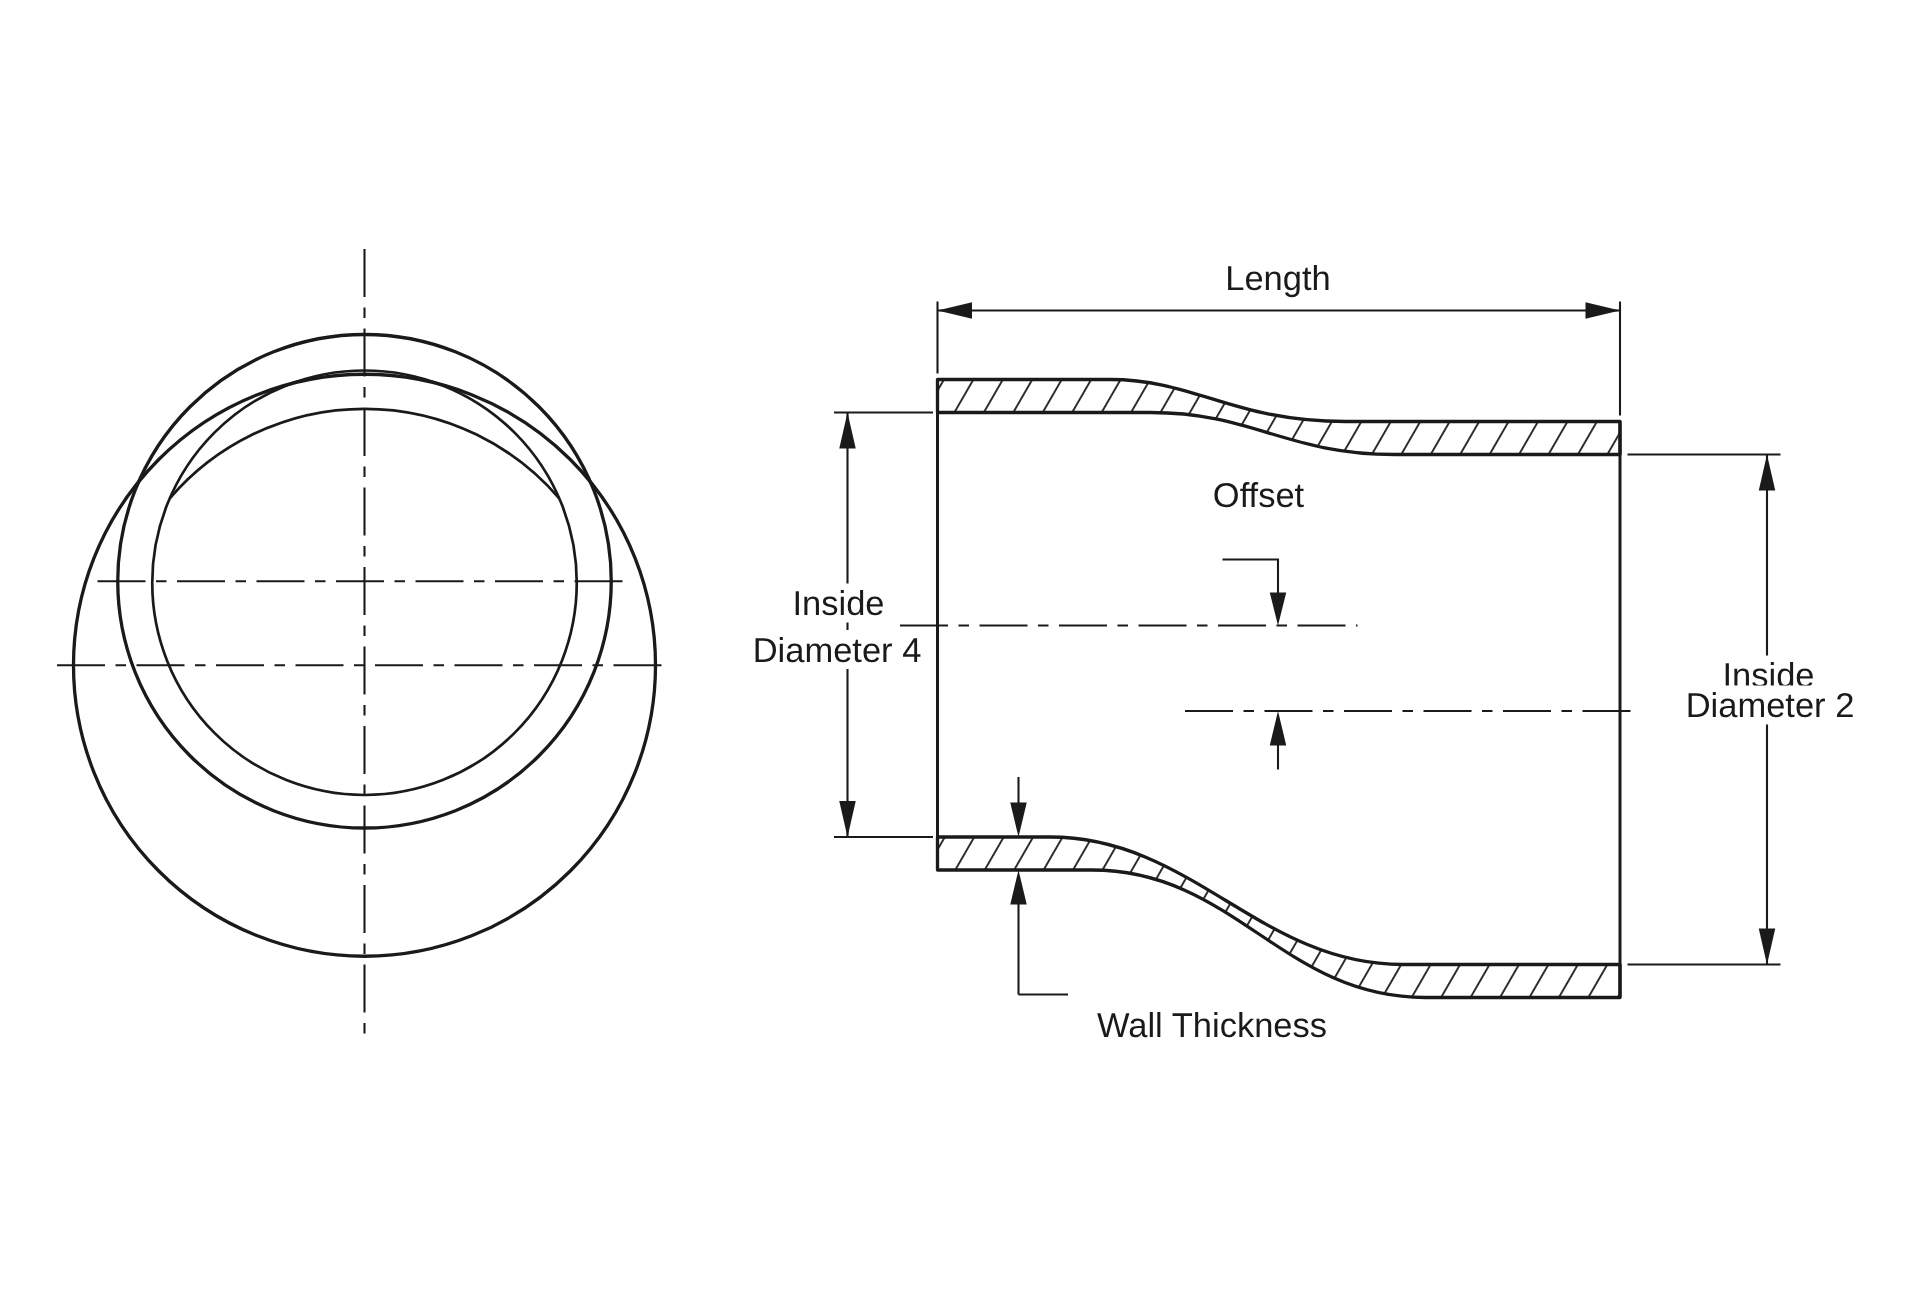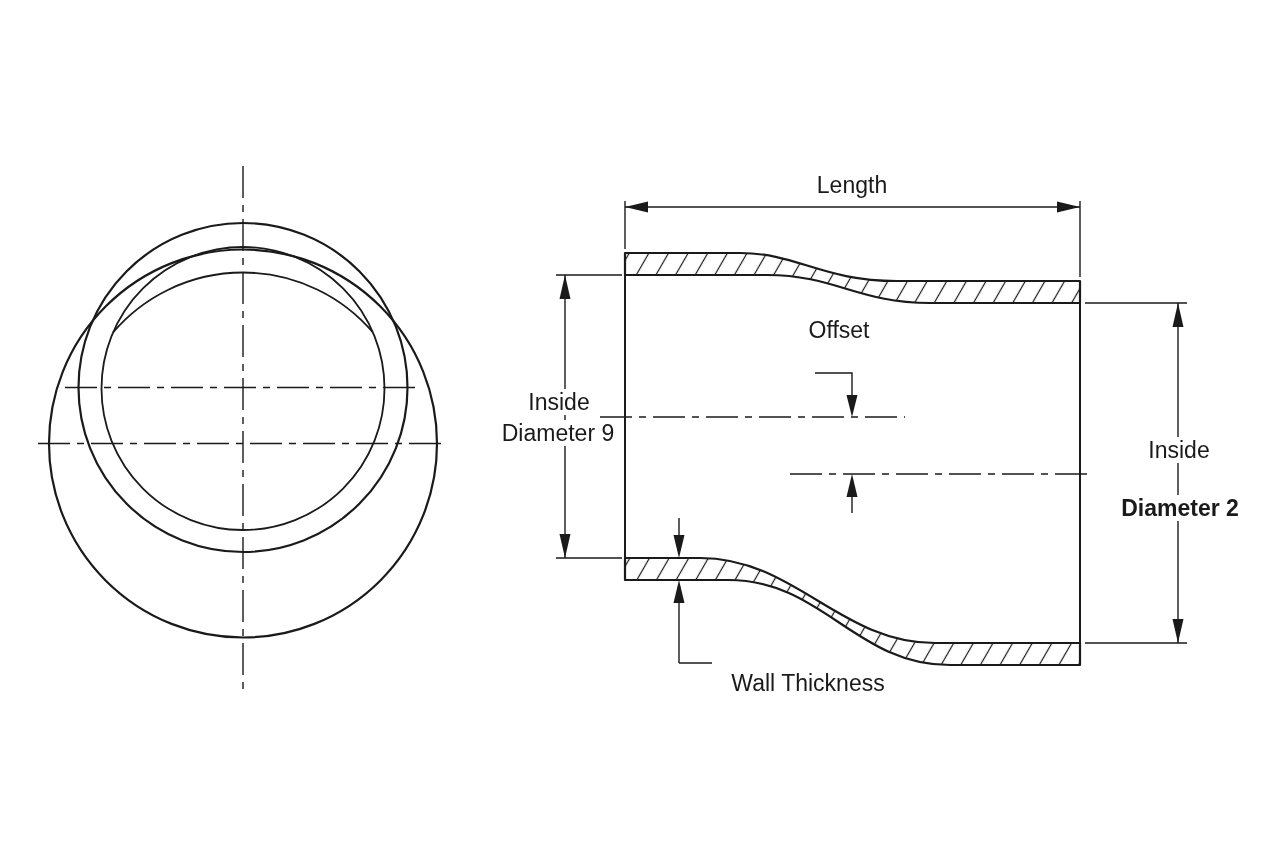--- a/index.html
+++ b/index.html
@@ -112,20 +112,20 @@
         <line x1="679" y1="663" x2="712" y2="663" fill="none"></line>
       </g>
     </g>
   </svg>
 
   <div class="lbl" style="left:852px; top:185px;">Length</div>
 
   <div class="lbl" style="left:839px; top:330px;">Offset</div>
 
   <div class="lbl" style="left:559px; top:402px;">Inside</div>
-  <div class="lbl" style="left:558px; top:433px;">Diameter 9</div>
+  <div class="lbl" style="left:558px; top:433px;">Diameter 4</div>
 
   <div class="lbl" style="left:1179px; top:450px;">Inside</div>
-  <div class="lbl" style="left:1180px; top:508px;font-weight:bold;">Diameter 2</div>
+  <div class="lbl" style="left:1180px; top:470px;">Diameter 2</div>
 
   <div class="lbl" style="left:808px; top:671px;margin-top:12px;">Wall Thickness</div>
 
 </div>
 
 </body></html>

